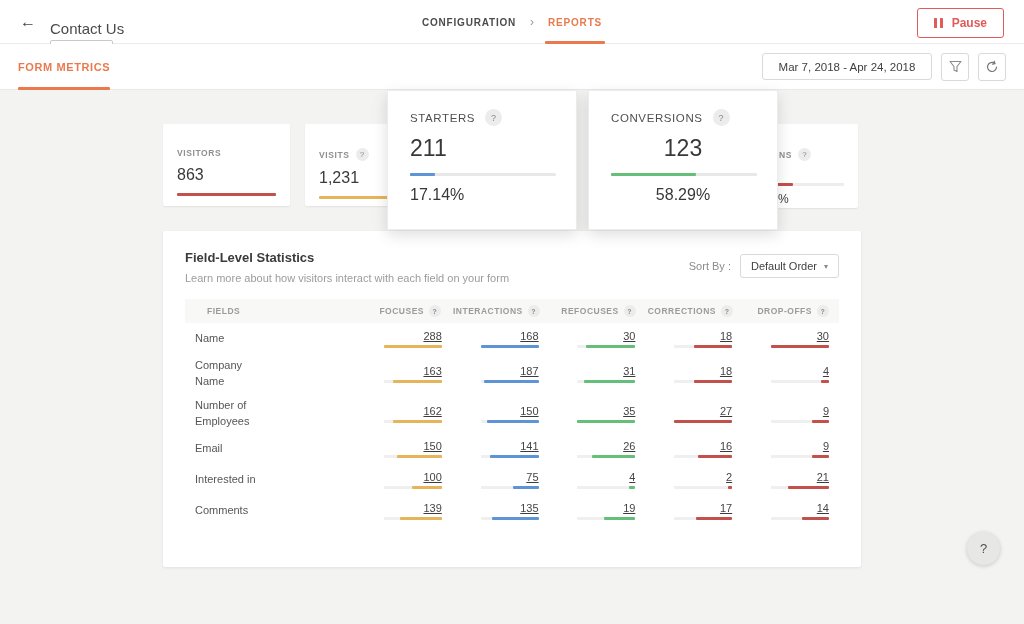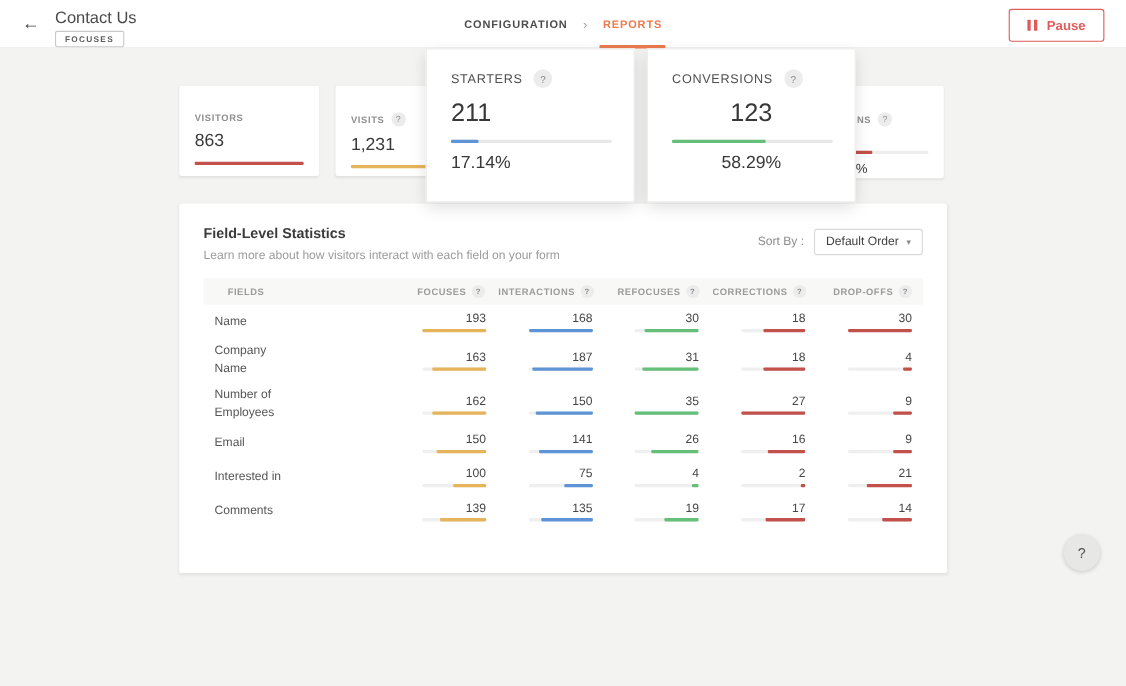--- a/index.html
+++ b/index.html
@@ -4,21 +4,21 @@
 <style>
   * { margin:0; padding:0; box-sizing:border-box; }
   html,body { background:#e9e9e9; }
   .app {
     position:relative; width:1024px; height:624px; overflow:hidden;
     background:#f3f3f2; font-family:"Liberation Sans", sans-serif; color:#3c3c3c;
   }
   
   .topbar { position:relative; height:44px; background:#fff; border-bottom:1px solid #ebebeb; display:flex; align-items:flex-start; }
   .back-btn { margin:12px 4px 0 16px; font-size:16px; color:#444; cursor:pointer; line-height:1; padding:2px 4px; }
-  .title-stack { display:flex; flex-direction:column; margin-top:8px; margin-left:6px; }
+  .title-stack { display:flex; flex-direction:column; margin-top:20px; margin-left:6px; }
   .form-title { font-size:15px; color:#4a4a4a; }
   .status-badge { align-self:flex-start; margin-top:3px; font-size:7.5px; font-weight:700; letter-spacing:1.2px; color:#5a5a5a; border:1px solid #c9c9c9; border-radius:2px; padding:2px 8px; background:#fff; }
   .breadcrumb { position:absolute; left:50%; transform:translateX(-50%); top:0; height:44px; display:flex; align-items:center; gap:14px; }
   .crumb { font-size:10px; letter-spacing:0.8px; color:#4c4c4c; font-weight:700; cursor:pointer; }
   .crumb-sep { color:#9b9b9b; font-size:12px; margin-top:-1px; }
   .crumb-active-wrap { position:relative; height:44px; display:flex; align-items:center; }
   .crumb-active { font-size:10px; letter-spacing:0.8px; font-weight:700; cursor:pointer; }
   .crumb-underline { position:absolute; bottom:0; left:-3px; right:-3px; height:3px; border-radius:1px; }
   .pause-btn { position:absolute; right:20px; top:8px; display:flex; align-items:center; gap:9px; border:1px solid; border-radius:3px; padding:7px 16px; background:#fff; cursor:pointer; font-size:12px; font-weight:700; }
   .pause-glyph { display:flex; gap:2.5px; }
@@ -62,21 +62,21 @@
   .field-sub { font-size:11px; color:#9c9c9c; margin-top:7px; }
   .sort-wrap { margin-left:auto; display:flex; align-items:center; gap:9px; margin-top:4px; }
   .sort-label { font-size:11px; color:#8c8c8c; }
   .sort-select { display:flex; align-items:center; gap:7px; border:1px solid #d9d9d9; border-radius:3px; padding:5px 10px; background:#fff; cursor:pointer; font-size:11px; font-weight:500; color:#3f3f3f; }
   .sort-caret { font-size:8px; color:#8a8a8a; }
   .stats-table { margin-top:15px; }
   .t-row { display:grid; grid-template-columns:150px repeat(5, 1fr); align-items:center; padding:0 10px; }
   .t-head { background:#f8f8f7; height:24px; }
   .th { font-size:8.5px; letter-spacing:0.5px; color:#9b9b9b; font-weight:700;padding-left:12px; }
   .th-metric { display:flex; align-items:center; justify-content:flex-end; gap:5px; }
-  .t-body-row { min-height:31px; padding-top:4px; padding-bottom:4px; }
+  .t-body-row { min-height:31px; padding-top:4px; padding-bottom:4px;text-decoration:underline; }
   .row-label { font-size:11px; color:#565656; line-height:1.45; }
   .row-label span { display:inline-block; max-width:78px; }
   .metric-cell { display:flex; flex-direction:column; align-items:flex-end; }
   .metric-num { font-size:11px; color:#454545; margin-bottom:3px; }
   .metric-track { width:58px; height:3px; background:#efefef; border-radius:1px; display:flex; justify-content:flex-end; }
   .metric-fill { height:3px; border-radius:1px; }
   
   .help-fab { position:absolute; left:967px; top:442px; width:33px; height:33px; border-radius:50%; background:#e7e7e5; box-shadow:0 1px 4px rgba(0,0,0,0.18); display:flex; align-items:center; justify-content:center; font-size:13px; color:#4f4f4f; cursor:pointer; z-index:6; }
 </style>
 </head>
@@ -100,20 +100,40 @@
     </div>
     <button class="pause-btn" style="border-color: rgb(225, 91, 91); color: rgb(225, 91, 91);">
       <span class="pause-glyph">
           <i style="background: rgb(225, 91, 91);"></i>
           <i style="background: rgb(225, 91, 91);"></i>
         </span>
       <span>Pause</span>
     </button>
   </div>
 
+  <div class="toolbar">
+    <div class="tab-wrap">
+      <span class="tab-label" style="color: rgb(234, 122, 78);">FORM METRICS</span>
+      <span class="tab-underline" style="background: rgb(234, 122, 78);"></span>
+    </div>
+    <div class="toolbar-right">
+      <div class="date-range">Mar 7, 2018 - Apr 24, 2018</div>
+      <div class="icon-btn">
+        <svg width="13" height="13" viewBox="0 0 13 13">
+            <path d="M1 1.5 H12 L8 6.5 V11.5 L5 10 V6.5 Z" fill="none" stroke="#8a8a8a" stroke-width="1.1" stroke-linejoin="round"></path>
+          </svg>
+      </div>
+      <div class="icon-btn">
+        <svg width="14" height="14" viewBox="0 0 14 14">
+            <path d="M11.5 7 A4.5 4.5 0 1 1 9.6 3.3" fill="none" stroke="#757575" stroke-width="1.2" stroke-linecap="round"></path>
+            <path d="M9.2 1.2 L10 3.6 L7.5 4.2" fill="none" stroke="#757575" stroke-width="1.2" stroke-linecap="round" stroke-linejoin="round"></path>
+          </svg>
+      </div>
+    </div>
+  </div>
 
   <div class="content">
 
     <div class="stat-card" style="left:163px;">
       <div class="stat-label-row">
         <span class="stat-label">VISITORS</span>
       </div>
       <div class="stat-value">863</div>
       <div class="stat-line" style="background: rgb(194, 80, 75);"></div>
     </div>
@@ -198,21 +218,21 @@
           </span>
           <span class="th th-metric">
             <span>DROP-OFFS</span>
               <span class="q-icon q-xs">?</span>
           </span>
         </div>
         <div id="table-body">
             <div class="t-row t-body-row">
     <span class="row-label"><span class="fld">Name</span></span>
   <span class="metric-cell">
-    <span class="metric-num">193</span>
+    <span class="metric-num">288</span>
     <span class="metric-track">
       <span class="metric-fill" style="width: 100%; background: rgb(230, 180, 90);"></span>
     </span>
   </span>
               <span class="metric-cell">
     <span class="metric-num">168</span>
     <span class="metric-track">
       <span class="metric-fill" style="width: 100%; background: rgb(94, 148, 214);"></span>
     </span>
   </span>

